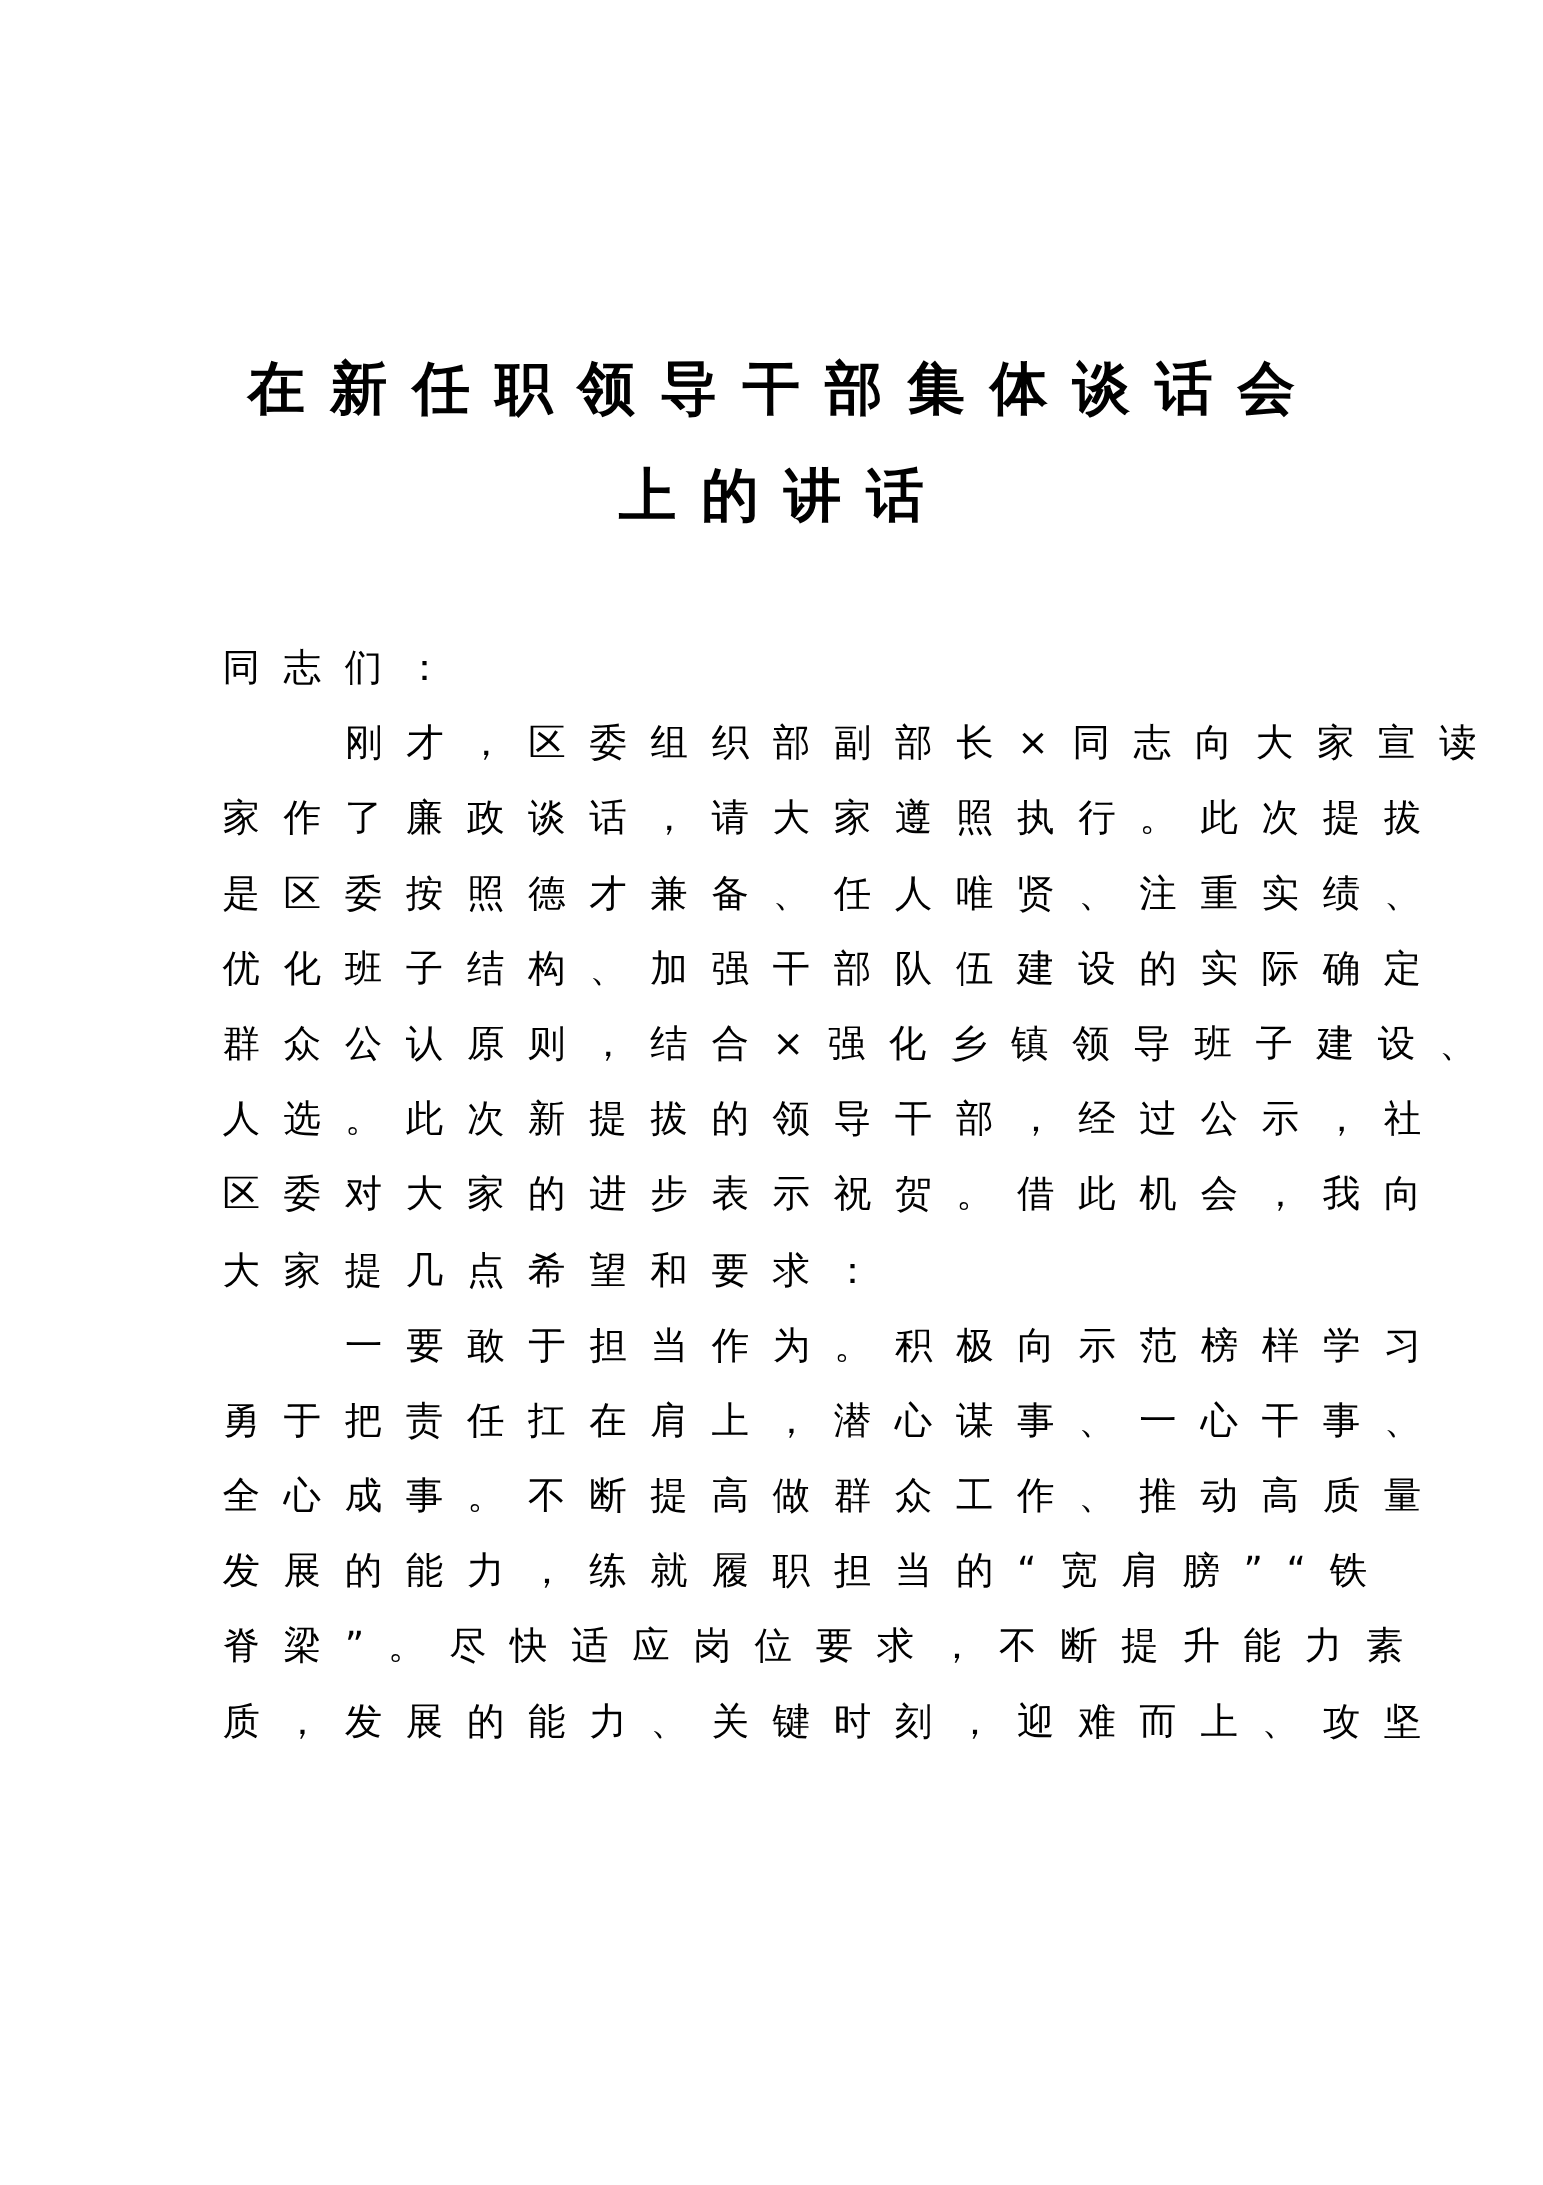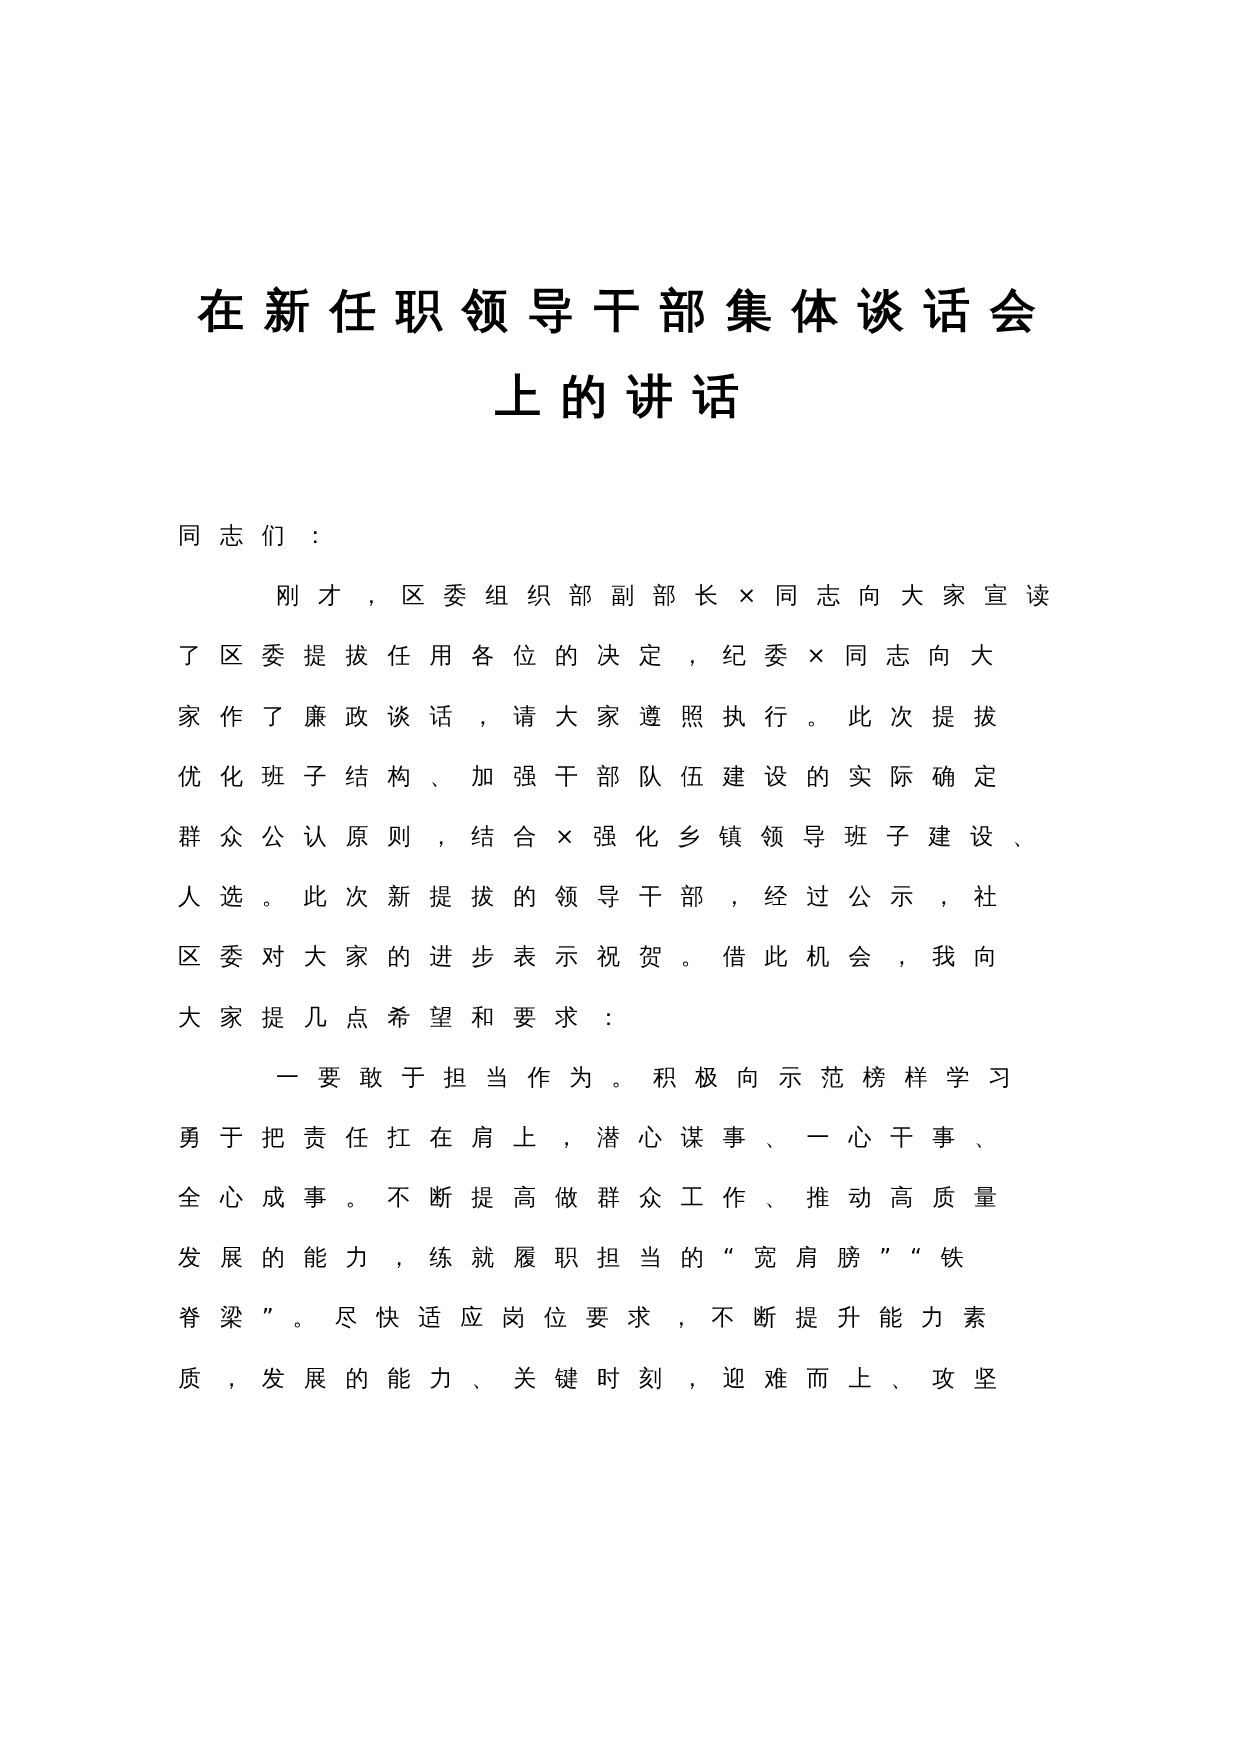--- a/index.html
+++ b/index.html
@@ -35,21 +35,21 @@
       white-space: nowrap;
     }
     .title-line.l1 { top: 287px; padding-left: 20px; box-sizing: border-box; }
     .title-line.l2 { top: 373px; padding-left: 20px; box-sizing: border-box; }
     .body-text {
       position: absolute;
       left: 178px;
       top: 505px;
       width: 920px;
       font-family: "DejaVu Sans", "Liberation Sans", sans-serif;
-      font-size: 23px;
+      font-size: 30px;
       line-height: 60.2px;
       letter-spacing: 18.9px;
     }
     .line {
       display: block;
       height: 60.2px;
       white-space: nowrap;
     }
     .line.indent { padding-left: 98px; }
   </style>
@@ -57,22 +57,22 @@
 <body>
 
 <div class="page">
 
   <div class="title-line l1">在新任职领导干部集体谈话会</div>
   <div class="title-line l2">上的讲话</div>
 
   <div class="body-text">
     <span class="line">同志们：</span>
     <span class="line indent">刚才，区委组织部副部长×同志向大家宣读</span>
-    <span class="line">了区委提拔任用各位的决定，纪委×同志向大</span>
     <span class="line">家作了廉政谈话，请大家遵照执行。此次提拔</span>
+    <span class="line">是区委按照德才兼备、任人唯贤、注重实绩、</span>
     <span class="line">优化班子结构、加强干部队伍建设的实际确定</span>
     <span class="line">群众公认原则，结合×强化乡镇领导班子建设、</span>
     <span class="line">人选。此次新提拔的领导干部，经过公示，社</span>
     <span class="line">区委对大家的进步表示祝贺。借此机会，我向</span>
     <span class="line">大家提几点希望和要求：</span>
     <span class="line indent">一要敢于担当作为。积极向示范榜样学习</span>
     <span class="line">勇于把责任扛在肩上，潜心谋事、一心干事、</span>
     <span class="line">全心成事。不断提高做群众工作、推动高质量</span>
     <span class="line">发展的能力，练就履职担当的“宽肩膀”“铁</span>
     <span class="line">脊梁”。尽快适应岗位要求，不断提升能力素</span>

